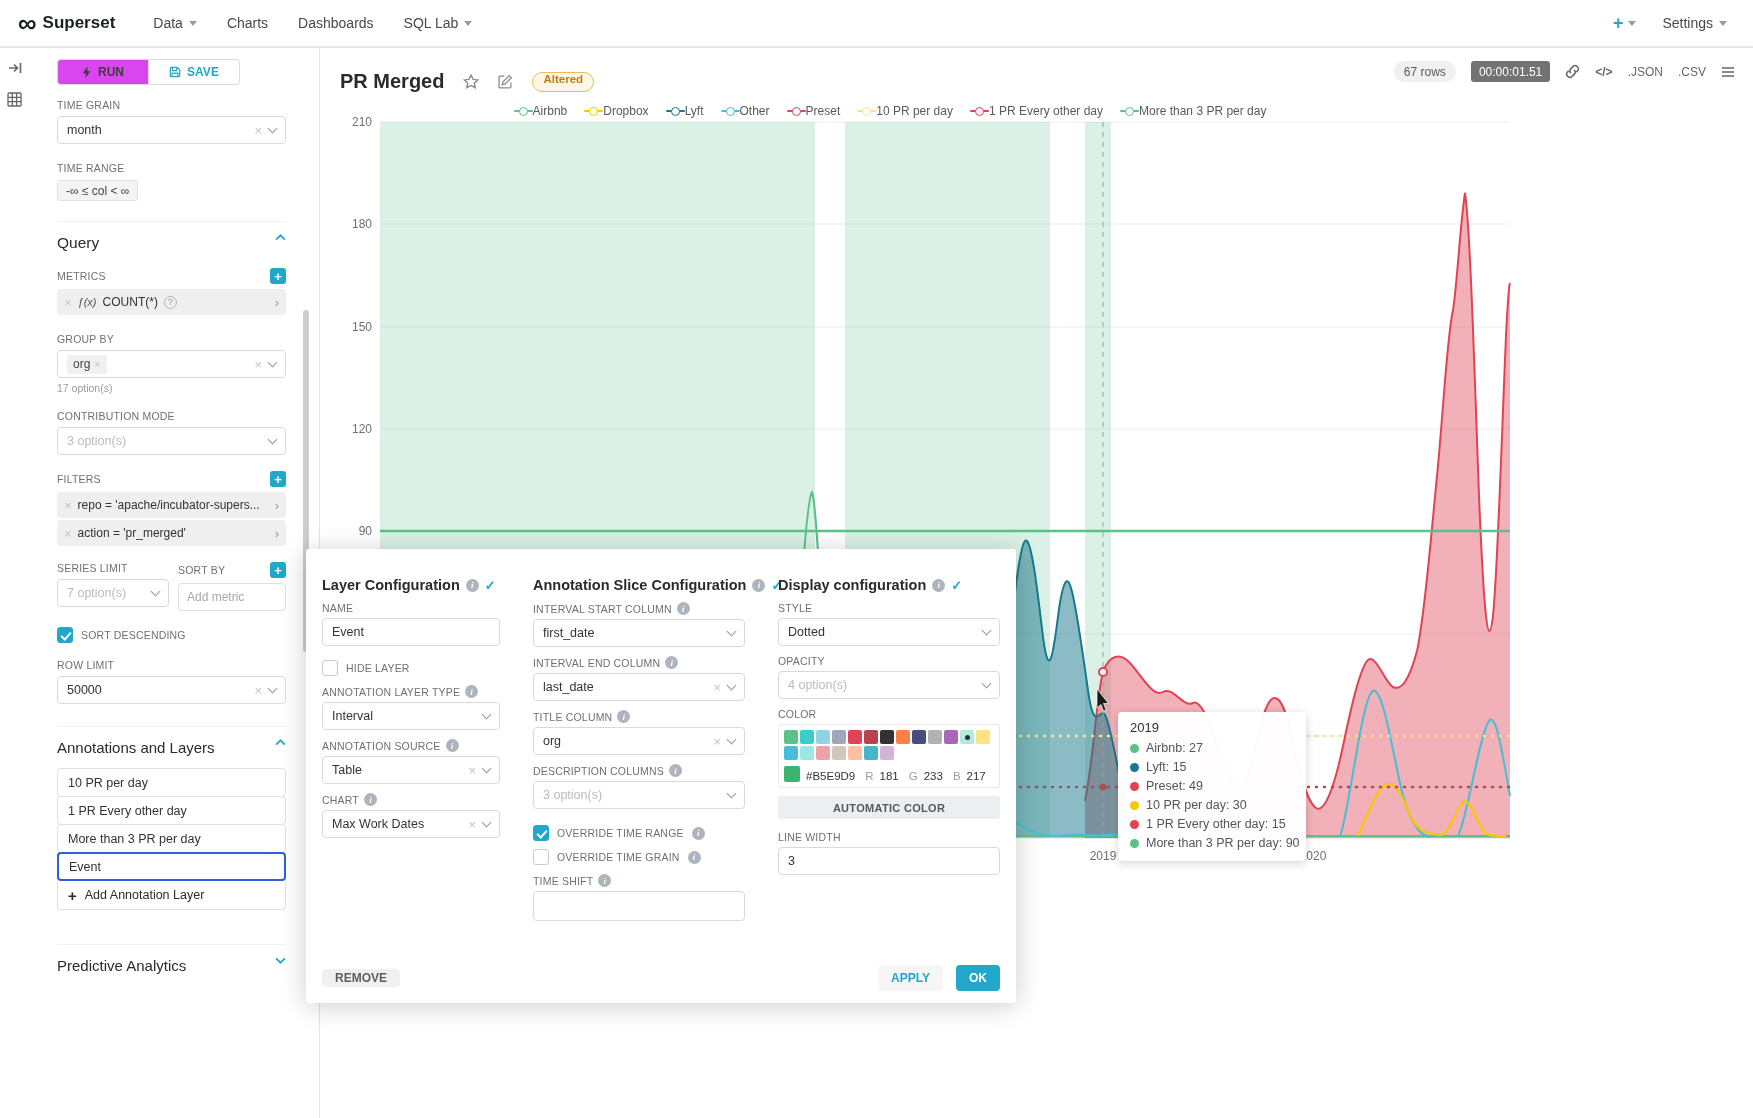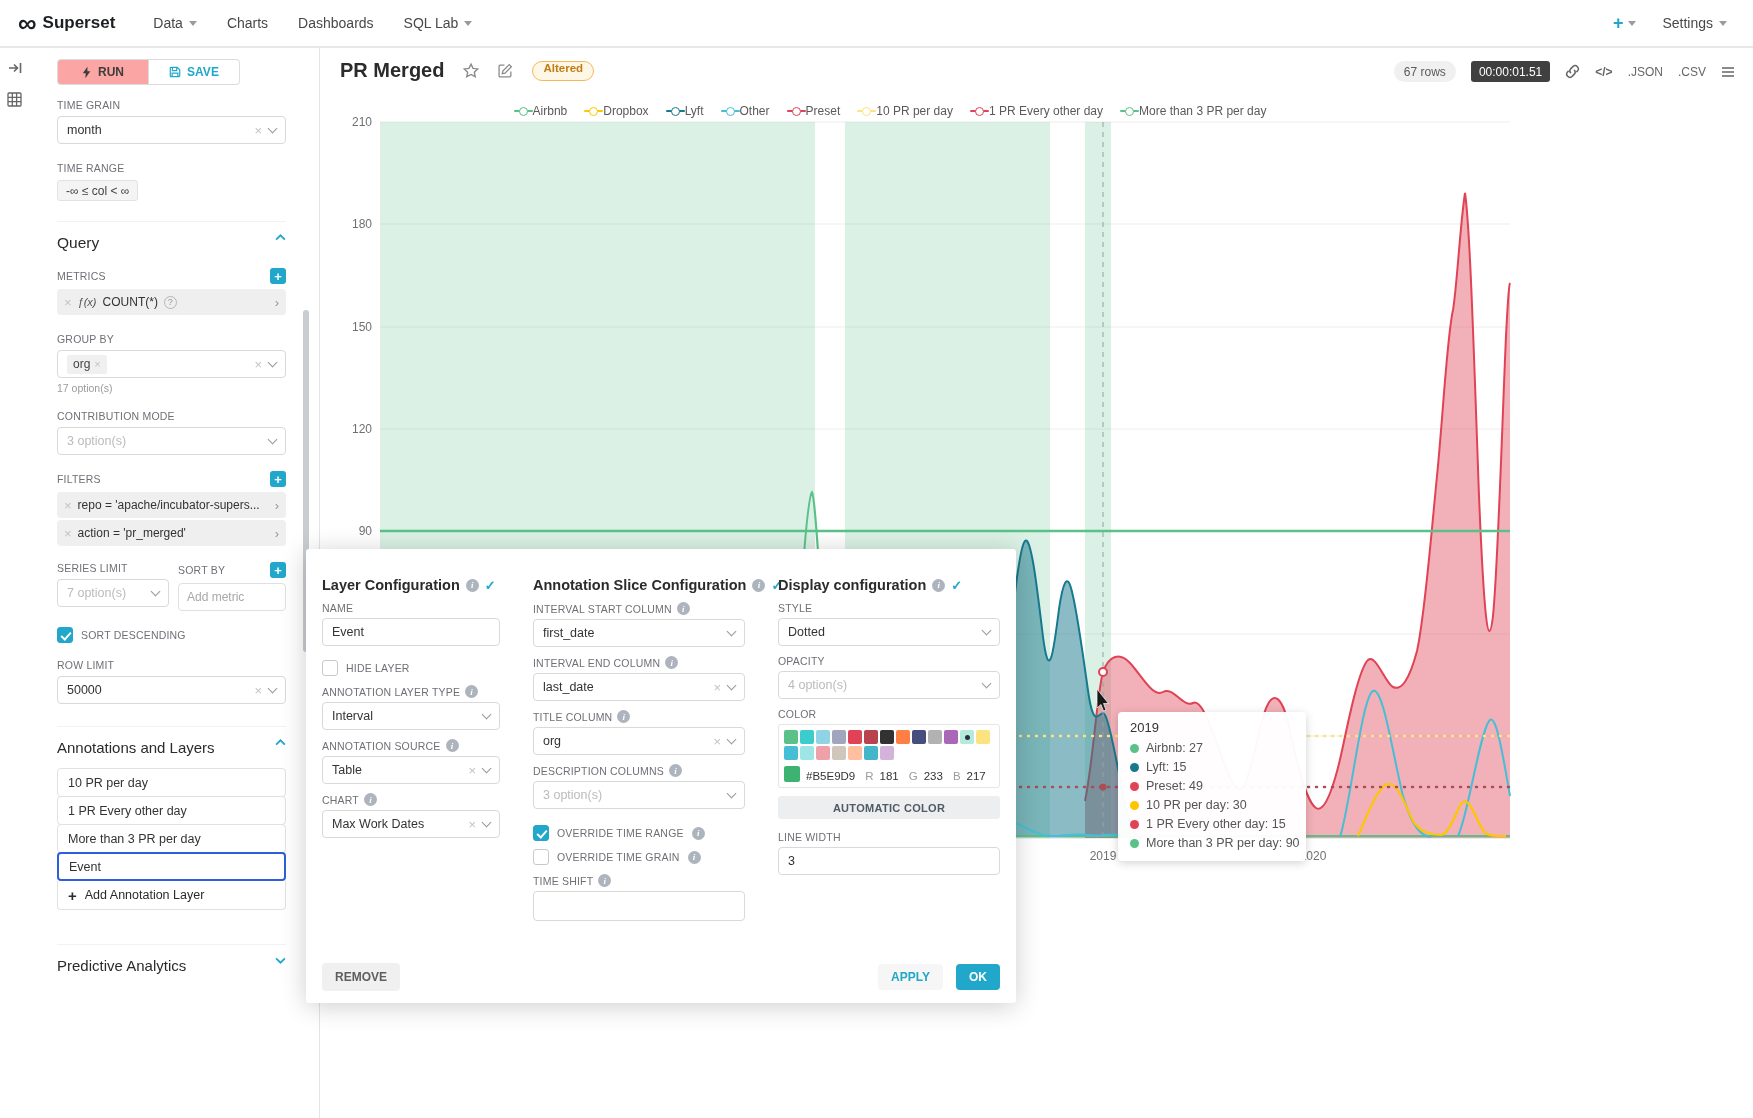--- a/index.html
+++ b/index.html
@@ -19,21 +19,21 @@
   .plusmenu .plus{font-size:18px;font-weight:700;color:#20A7C9;line-height:1}
 
   
   .icon-strip{position:absolute;left:0;top:48px;width:30px;bottom:0;background:#fff;z-index:5;display:flex;flex-direction:column;align-items:center;padding-top:12px;gap:16px}
   .strip-ic{width:16px;height:16px;color:#666;cursor:pointer}
 
   
   .cpanel{position:absolute;left:30px;top:48px;width:290px;bottom:0;background:#fff;border-right:1px solid #E4E4E4;padding:6px 33px 20px 27px;z-index:5}
   .btn-row{display:flex;margin-top:5px;width:183px}
   .btn-run,.btn-save{height:26px;display:flex;align-items:center;justify-content:center;gap:6px;font-size:12px;font-weight:700;cursor:pointer;flex:1}
-  .btn-run{background:#fca5a5;border:1px solid #DCDCDC;border-radius:4px 0 0 4px;color:#3D3D3D}
+  .btn-run{background:#d946ef;border:1px solid #DCDCDC;border-radius:4px 0 0 4px;color:#3D3D3D}
   .btn-save{background:#fff;border:1px solid #DCDCDC;border-left:none;border-radius:0 4px 4px 0}
   .lbl{font-size:10.5px;color:#6E7076;letter-spacing:.2px;margin-top:14px}
   .lbl-row{display:flex;align-items:center;justify-content:space-between;margin-top:14px}
   .lbl-row .lbl{margin-top:0}
   .plusbtn{width:16px;height:16px;border-radius:3px;display:flex;align-items:center;justify-content:center;color:#fff;font-size:13px;font-weight:700;cursor:pointer;line-height:1}
   .sel{height:28px;border:1px solid #D9D9D9;border-radius:4px;background:#fff;display:flex;align-items:center;padding:0 9px;font-size:12.5px;color:#333;margin-top:5px;cursor:pointer;gap:6px}
   .sel .val{white-space:nowrap;overflow:hidden}
   .sel .ph{color:#BBBBBB}
   .sel .right{margin-left:auto;display:flex;align-items:center;gap:7px}
   .xic{color:#C2C2C2;font-size:13px;line-height:1;cursor:pointer}
@@ -57,21 +57,21 @@
   .cbl{font-size:10.5px;color:#6E7076;letter-spacing:.2px}
   .layer-item{height:29px;border:1px solid #E1E1E1;border-radius:4px;display:flex;align-items:center;padding:0 10px;font-size:12.5px;color:#333;margin-top:0;background:#fff;cursor:pointer}
   .layer-item + .layer-item{margin-top:-1px}
   .layer-item.active{position:relative;z-index:2;border-width:2px}
   .addlayer{height:29px;display:flex;align-items:center;gap:8px;padding:0 10px;font-size:12.5px;color:#2B2B2B;border:1px solid #E1E1E1;border-top:none;border-radius:0 0 4px 4px;cursor:pointer}
   .addlayer .pl{font-size:15px;font-weight:700;color:#2B2B2B;line-height:1}
   .cp-scroll{position:absolute;right:10px;top:262px;width:6px;height:342px;background:#C9CDD1;border-radius:3px;cursor:pointer}
 
   
   .chart-panel{position:absolute;left:320px;top:48px;right:0;bottom:0;background:#fff}
-  .ch-title-row{position:absolute;left:20px;top:11px;display:flex;align-items:center;gap:19px}
+  .ch-title-row{position:absolute;left:20px;top:22px;display:flex;align-items:center;gap:19px}
   .ch-title{font-size:20px;font-weight:600;color:#2B2B2B}
   .ch-ic{color:#8A8A8A;cursor:pointer;display:flex;align-items:center}
   .altered{height:20px;border:1px solid;border-radius:10px;display:flex;align-items:flex-start;padding:0 10px;font-size:11.5px;font-weight:600;cursor:default}
   .ch-right{position:absolute;right:18px;top:13px;display:flex;align-items:center;gap:15px}
   .badge-rows{background:#F0F0F0;color:#5A5A5A;height:21px;border-radius:11px;display:flex;align-items:center;padding:0 10px;font-size:12px}
   .badge-timer{color:#fff;height:21px;border-radius:3px;display:flex;align-items:center;padding:0 8px;font-size:12px}
   .tool-ic{color:#666;font-size:12px;cursor:pointer;display:flex;align-items:center}
   .legend{position:absolute;top:56px;left:0;width:1140px;display:flex;justify-content:center;gap:17px;z-index:2}
   .lg-item{display:flex;align-items:center;cursor:pointer}
   .lg-mark{position:relative;width:19px;height:9px;flex:none}
@@ -95,21 +95,21 @@
   .m-cb{display:flex;align-items:center;gap:8px;margin-top:16px;cursor:pointer}
   .picker{border:1px solid #E6E6E6;border-radius:3px;margin-top:4px;padding:5px}
   .swatches{display:grid;grid-template-columns:repeat(13,14px);gap:2px}
   .sw{width:14px;height:14px;border-radius:2px;position:relative;cursor:pointer}
   .sw.selswatch::after{content:"";position:absolute;left:4.5px;top:4.5px;width:5px;height:5px;border-radius:50%;background:#253040}
   .hexrow{display:flex;align-items:flex-end;gap:6px;margin-top:6px;font-size:11.5px;color:#333}
   .hexrow .prev{width:16px;height:16px;border-radius:2px;flex:none}
   .hexrow .rgb-l{color:#9B9B9B;margin-left:4px}
   .autocolor{margin-top:8px;height:23px;background:#ECEEF0;border-radius:3px;display:flex;align-items:center;justify-content:center;font-size:11px;font-weight:700;color:#515A62;letter-spacing:.3px;cursor:pointer}
   .m-footer{position:absolute;left:16px;right:16px;bottom:12px;display:flex;align-items:center}
-  .btn-remove{height:28px;background:#F0F0F0;border-radius:4px;display:flex;align-items:center;padding:0 13px;font-size:12px;font-weight:700;color:#5E5E5E;cursor:pointer}
+  .btn-remove{height:18px;background:#F0F0F0;border-radius:4px;display:flex;align-items:center;padding:0 13px;font-size:12px;font-weight:700;color:#5E5E5E;cursor:pointer}
   .btn-apply{height:26px;background:#F6F6F6;border-radius:4px;display:flex;align-items:center;padding:0 13px;font-size:12px;font-weight:700;cursor:pointer;margin-left:auto}
   .btn-ok{height:26px;border-radius:4px;display:flex;align-items:center;padding:0 13px;font-size:12px;font-weight:700;color:#fff;cursor:pointer;margin-left:13px}
 
   
   .ctooltip{position:absolute;left:1118px;top:712px;width:188px;background:rgba(255,255,255,.97);border-radius:4px;box-shadow:0 2px 10px rgba(0,0,0,.18);padding:8px 12px;z-index:20}
   .tt-title{font-size:13px;color:#333;margin-bottom:4px}
   .tt-row{display:flex;align-items:center;gap:7px;line-height:19px;font-size:12.5px;color:#555;white-space:nowrap}
   .tt-dot{width:9px;height:9px;border-radius:50%;flex:none}
 </style>
 </head>
@@ -333,21 +333,21 @@
             <path d="M12 8 v4 a1 1 0 0 1 -1 1 H2 a1 1 0 0 1 -1 -1 V3 a1 1 0 0 1 1 -1 h4 M10.5 1.5 l2 2 L6.5 9.5 4 10 4.5 7.5 Z"></path>
           </svg>
       </span>
       <span class="altered" style="background: rgb(254, 247, 230); border-color: rgb(242, 185, 92); color: rgb(191, 125, 19);">
         <span>Altered</span>
       </span>
     </div>
 
     <div class="ch-right">
       <span class="badge-rows">67 rows</span>
-      <span class="badge-timer" style="background: #404040;">00:00:01.51</span>
+      <span class="badge-timer" style="background: #737373;">00:00:01.51</span>
       <span class="tool-ic">
         <svg width="15" height="15" viewBox="0 0 14 14" fill="none" stroke="#666" stroke-width="1.4">
             <path d="M5.5 8.5 a3 3 0 0 1 0 -4.2 L7.6 2.2 a3 3 0 0 1 4.2 4.2 L10.6 7.6 M8.5 5.5 a3 3 0 0 1 0 4.2 L6.4 11.8 a3 3 0 0 1 -4.2 -4.2 L3.4 6.4"></path>
           </svg>
       </span>
       <span class="tool-ic" style="font-weight:700">&lt;/&gt;</span>
       <span class="tool-ic">.JSON</span>
       <span class="tool-ic">.CSV</span>
       <span class="tool-ic">
         <svg width="14" height="12" viewBox="0 0 14 12" stroke="#666" stroke-width="1.6">

